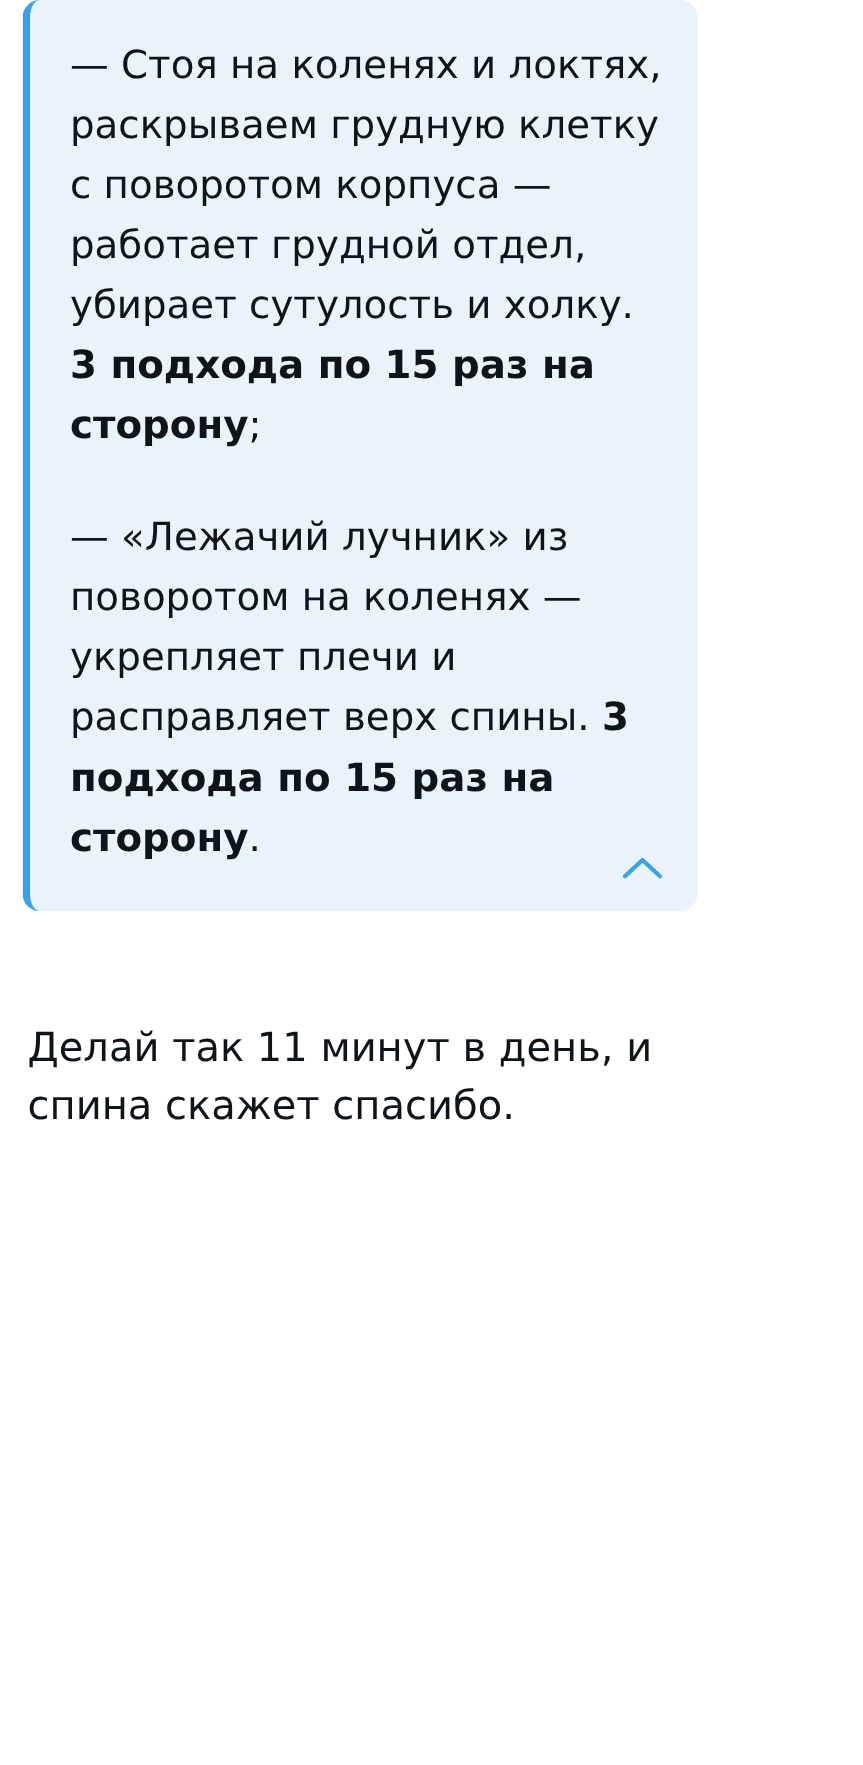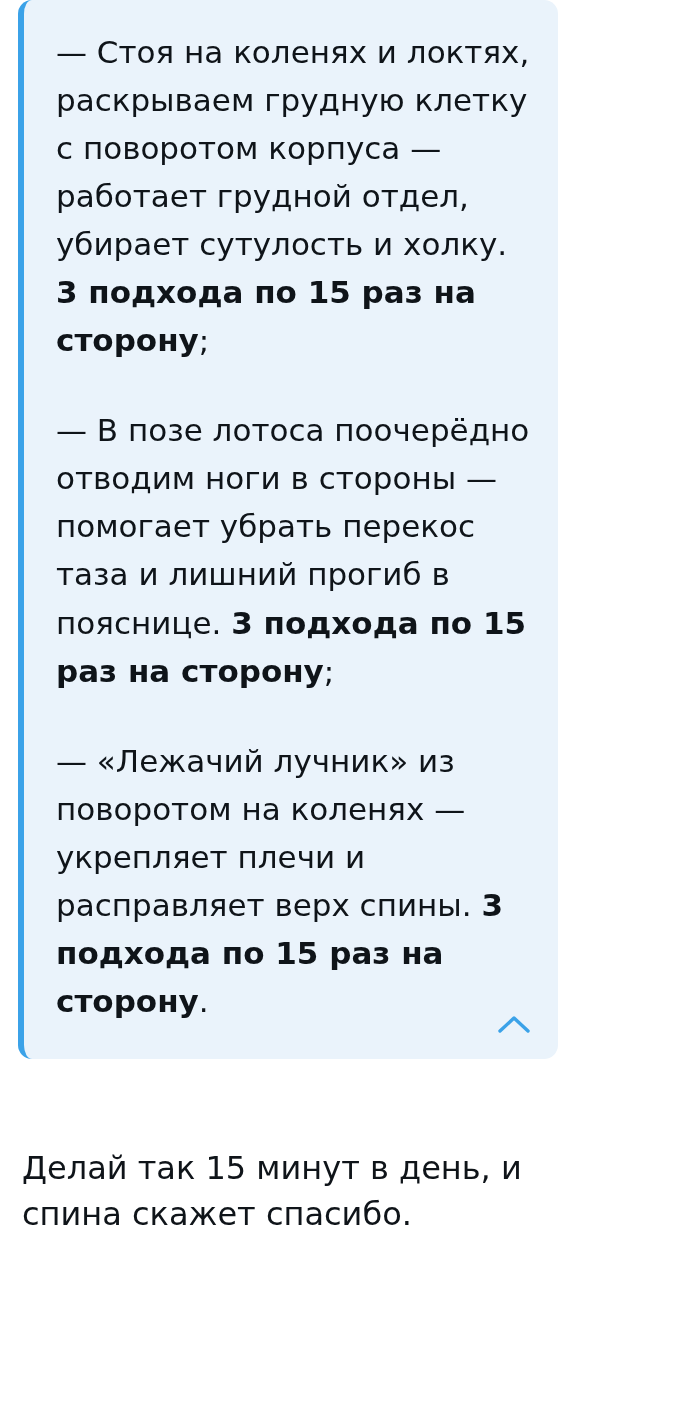--- a/index.html
+++ b/index.html
@@ -62,27 +62,26 @@
 </style>
 </head>
 <body>
 
 <div class="page">
 
   <div class="quote-card">
 
     <p class="para"><span>— Стоя на коленях и локтях, раскрываем грудную клетку с поворотом корпуса — работает грудной отдел, убирает сутулость и холку. </span><span class="bold">3 подхода по 15 раз на сторону</span><span>;</span></p>
 
-    <p class="para"><span>— В позе лотоса поочерёдно отводим ноги в стороны — помогает убрать перекос таза и лишний прогиб в пояснице. </span><span class="bold">3 подхода по 15 раз на сторону</span><span>;</span></p>
 
     <p class="para"><span>— «Лежачий лучник» из поворотом на коленях — укрепляет плечи и расправляет верх спины. </span><span class="bold">3 подхода по 15 раз на сторону</span><span>.</span></p>
 
     <div class="collapse-chevron">
       <svg width="36" height="26" viewBox="0 0 36 26" fill="none" xmlns="http://www.w3.org/2000/svg">
         <path d="M4 20 L18 7 L32 20" stroke="#3ba2e8" stroke-width="3.4" stroke-linecap="round" stroke-linejoin="round"></path>
       </svg>
     </div>
 
   </div>
 
-  <div class="outro">Делай так 15 минут в день, и спина скажет спасибо.</div>
+  <div class="outro">Делай так 11 минут в день, и спина скажет спасибо.</div>
 
 </div>
 
 </body></html>

